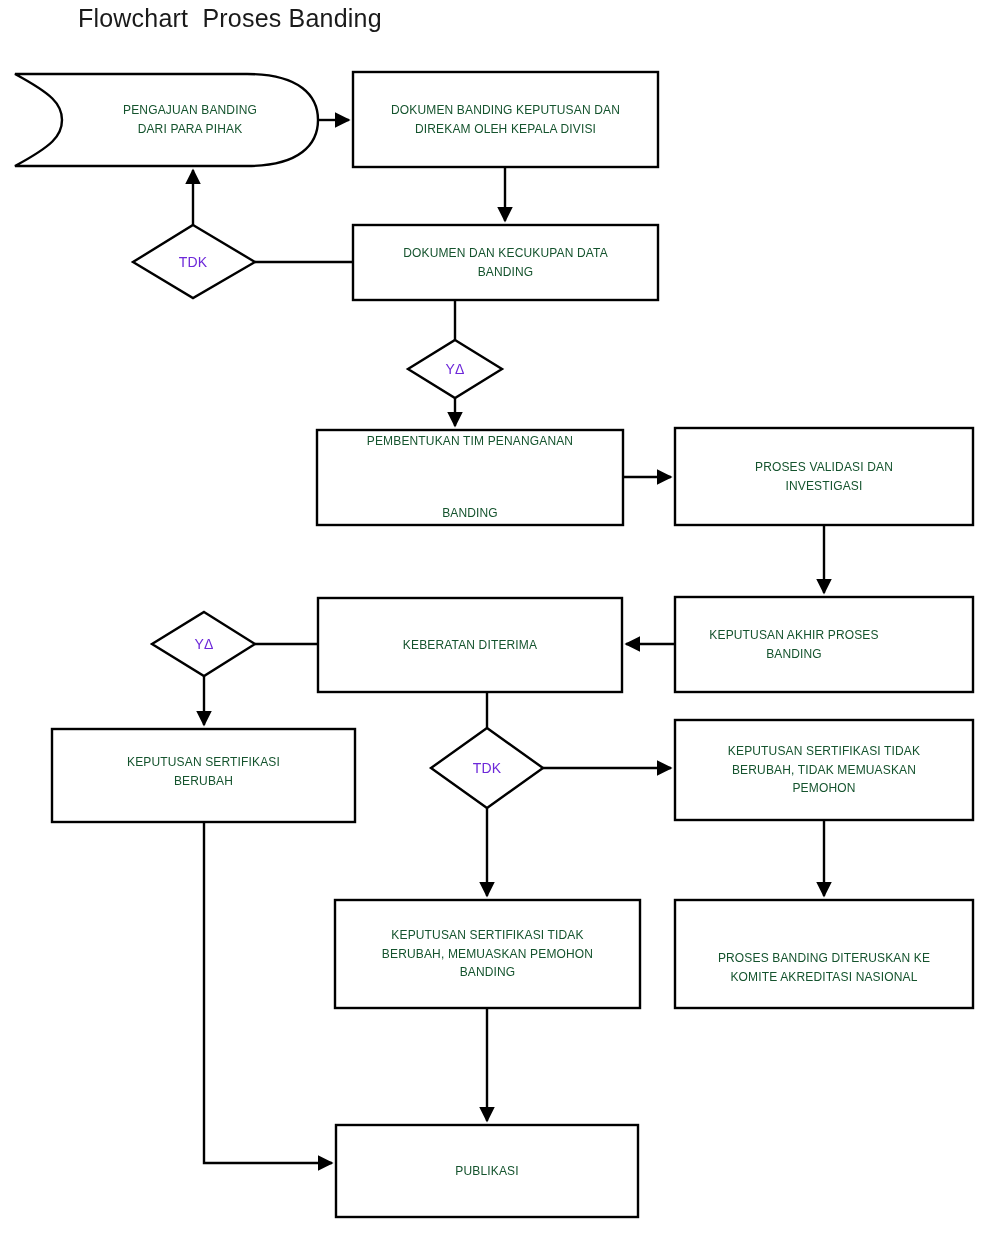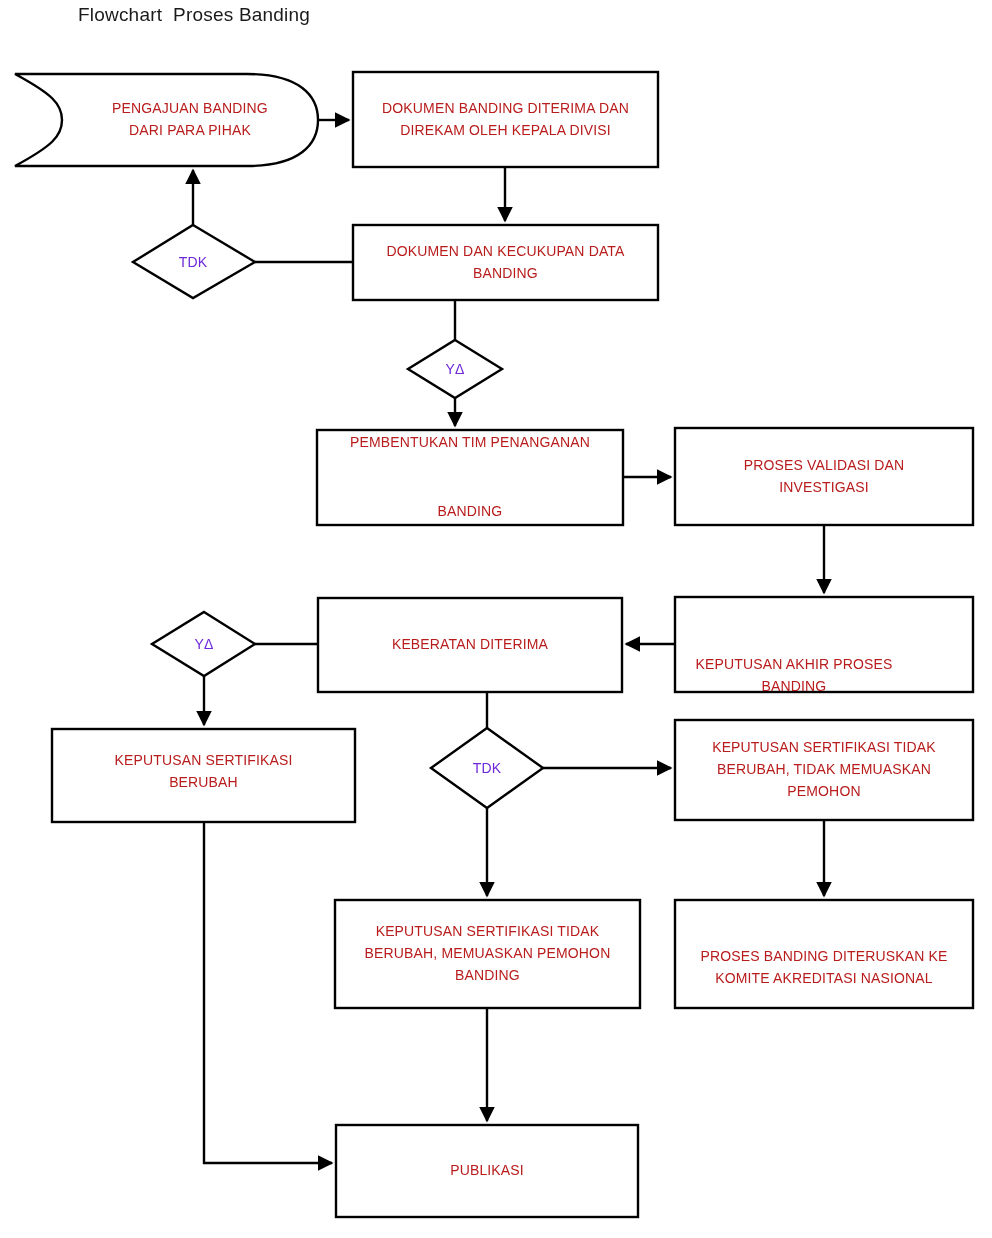--- a/index.html
+++ b/index.html
@@ -24,44 +24,44 @@
     top: 0;
     width: 992px;
     height: 1238px;
   }
   .node-text {
     position: absolute;
     display: flex;
     align-items: center;
     justify-content: center;
     text-align: center;
-    font-size: 14px;
+    font-size: 12px;
     line-height: 1.55;
     letter-spacing: 0.15px;
-    color: #b91c1c;
+    color: #14532d;
     pointer-events: none;
     box-sizing: border-box;
     padding: 2px 8px;
   }
   .label-text {
     position: absolute;
     display: flex;
     align-items: center;
     justify-content: center;
     text-align: center;
     font-size: 14px;
     letter-spacing: 0.2px;
     color: #6d28d9;
     box-sizing: border-box;
   }
   #page-title {
     position: absolute;
     left: 78px;
     top: 4px;
-    font-size: 19px;
+    font-size: 25px;
     letter-spacing: 0.2px;
     color: #1a1a1a;
     white-space: pre;
   }
 </style>
 </head>
 <body>
 
 <div id="page">
 
@@ -144,21 +144,21 @@
 
     </g>
   </svg>
 
   <div class="node-text" style="left:62px; top:74px; width:256px; height:92px; flex-direction:column;">
     <span>PENGAJUAN BANDING</span>
     <span>DARI PARA PIHAK</span>
   </div>
 
   <div class="node-text" style="left:353px; top:72px; width:305px; height:95px; flex-direction:column;">
-    <span>DOKUMEN BANDING DITERIMA DAN</span>
+    <span>DOKUMEN BANDING KEPUTUSAN DAN</span>
     <span>DIREKAM OLEH KEPALA DIVISI</span>
   </div>
 
   <div class="node-text" style="left:353px; top:225px; width:305px; height:75px; flex-direction:column;">
     <span>DOKUMEN DAN KECUKUPAN DATA</span>
     <span>BANDING</span>
   </div>
 
   <div class="label-text" style="left:153px; top:248px; width:80px; height:28px;">TDK</div>
 
@@ -167,21 +167,21 @@
   <div class="node-text" style="left:317px; top:430px; width:306px; height:95px; flex-direction:column;justify-content:space-between;">
     <span>PEMBENTUKAN TIM PENANGANAN</span>
     <span>BANDING</span>
   </div>
 
   <div class="node-text" style="left:675px; top:428px; width:298px; height:97px; flex-direction:column;">
     <span>PROSES VALIDASI DAN</span>
     <span>INVESTIGASI</span>
   </div>
 
-  <div class="node-text" style="left:675px; top:628px; width:238px; height:95px; flex-direction:column;">
+  <div class="node-text" style="left:675px; top:597px; width:238px; height:95px; flex-direction:column;">
     <span>KEPUTUSAN AKHIR PROSES</span>
     <span>BANDING</span>
   </div>
 
   <div class="node-text" style="left:318px; top:598px; width:304px; height:94px;border-radius:29px;">KEBERATAN DITERIMA</div>
 
   <div class="label-text" style="left:174px; top:631px; width:60px; height:26px;">YΔ</div>
 
   <div class="label-text" style="left:447px; top:755px; width:80px; height:26px;">TDK</div>
 

